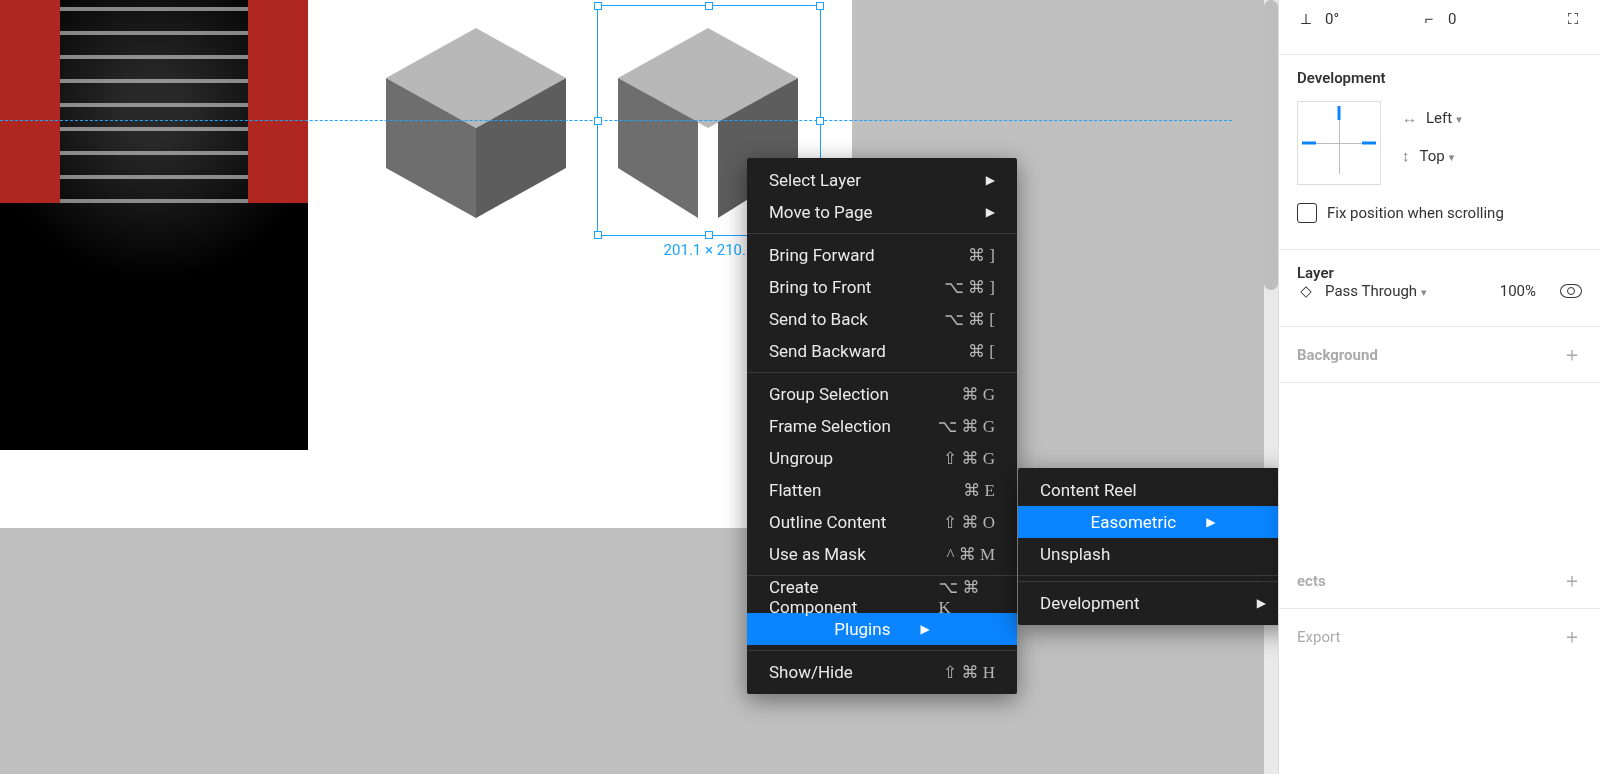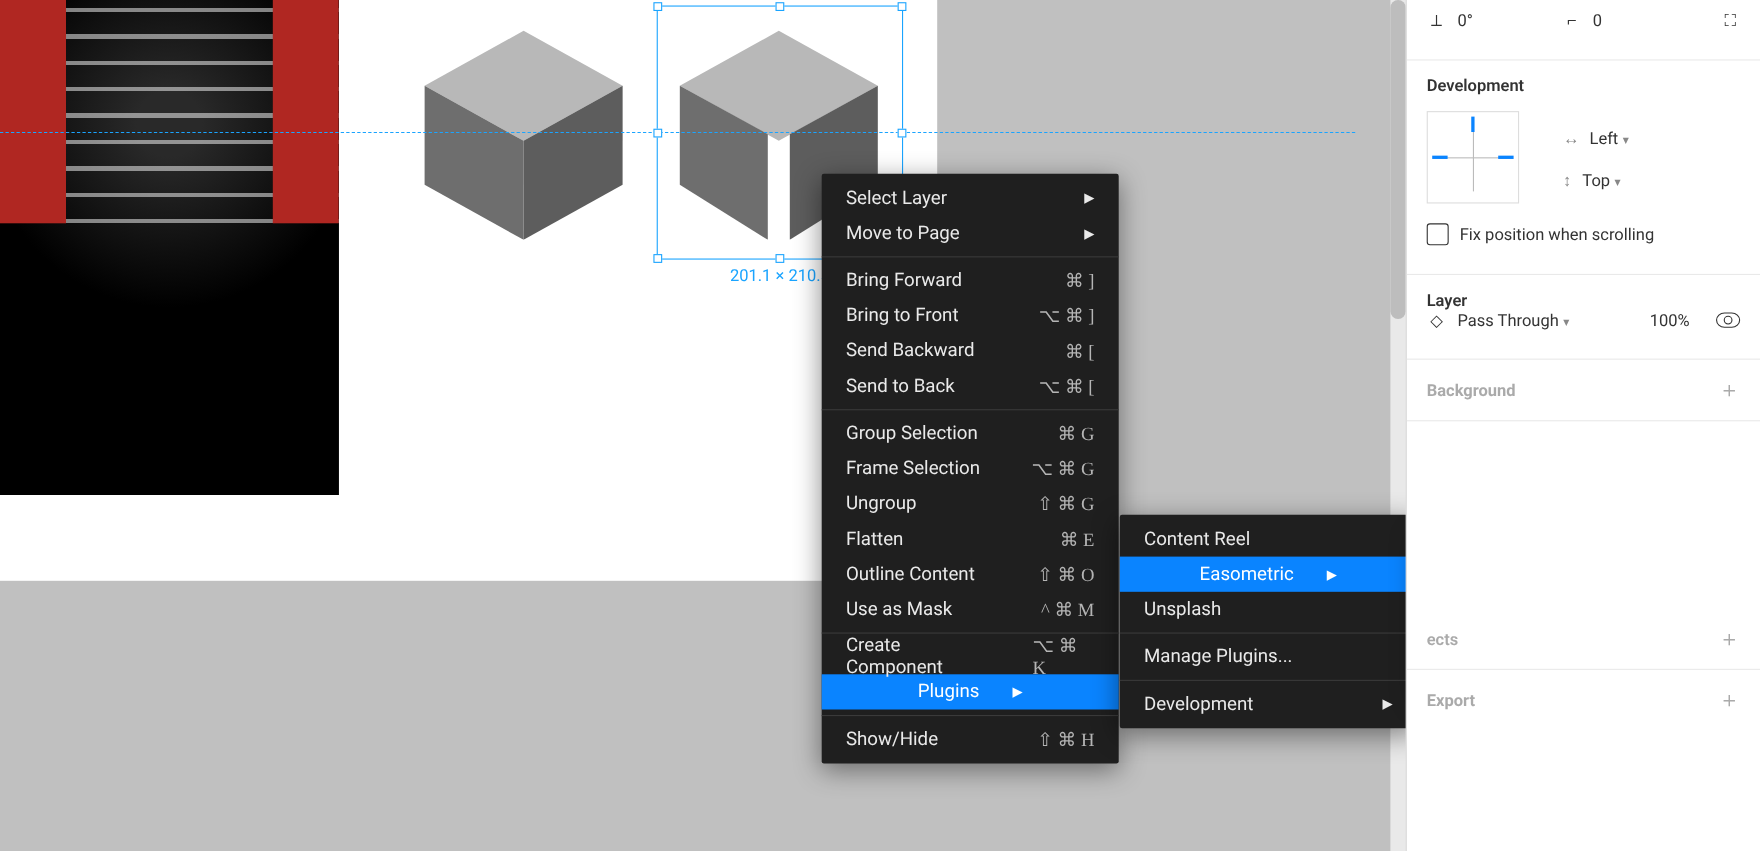--- a/index.html
+++ b/index.html
@@ -102,27 +102,27 @@
   <div class="sep"></div>
   <div class="row">
       <span>Bring Forward</span>
       <span class="short">⌘ ]</span>
     </div>
   <div class="row">
       <span>Bring to Front</span>
       <span class="short">⌥ ⌘ ]</span>
     </div>
   <div class="row">
+      <span>Send to Back</span>
+      <span class="short">⌥ ⌘ [</span>
+    </div>
+  <div class="row">
       <span>Send Backward</span>
       <span class="short">⌘ [</span>
     </div>
-  <div class="row">
-      <span>Send to Back</span>
-      <span class="short">⌥ ⌘ [</span>
-    </div>
   <div class="sep"></div>
   <div class="row">
       <span>Group Selection</span>
       <span class="short">⌘ G</span>
     </div>
   <div class="row">
       <span>Frame Selection</span>
       <span class="short">⌥ ⌘ G</span>
     </div>
   <div class="row">
@@ -164,24 +164,20 @@
     </div>
   <div class="row hl">
       <span>Easometric</span>
       <span class="arrow">▶</span>
     </div>
   <div class="row">
       <span>Unsplash</span>
       <span></span>
     </div>
   <div class="sep"></div>
-  <div class="row">
-      <span>Manage Plugins...</span>
-      <span></span>
-    </div>
   <div class="sep"></div>
   <div class="row">
       <span>Development</span>
       <span class="arrow">▶</span>
     </div>
 </div>
 
 <div class="ctx" style="left:1289px; top:480px; width:270px">
   <div class="row hl">
       <span>Left</span>
@@ -207,21 +203,21 @@
     <div class="row">
       <span class="icon">⟂</span>
       <span style="width:85px">0°</span>
       <span class="icon">⌐</span>
       <span style="width:85px">0</span>
       <span class="icon" style="margin-left:auto">⛶</span>
     </div>
   </div>
   <div class="sec">
     <div style="font-weight:600;margin-bottom:14px">Development</div>
-    <div style="display:flex;gap:40px;align-items:flex-end;margin-bottom:18px">
+    <div style="display:flex;gap:21px;align-items:center;margin-bottom:18px">
       <div class="constraints-box">
         <div class="cross-h"></div>
           <div class="cross-v"></div>
         <div class="pin-t"></div>
           <div class="pin-l"></div>
           <div class="pin-r"></div>
       </div>
       <div>
         <div class="row" style="margin-bottom:20px">
             <span class="arrow-h"></span>
@@ -250,16 +246,16 @@
   <div class="sec" style="display:flex;justify-content:space-between;align-items:center">
     <span class="muted" style="font-weight:700">Background</span>
     <span class="plus">＋</span>
   </div>
   <div style="height:170px"></div>
   <div class="sec" style="display:flex;justify-content:space-between;align-items:center">
     <span class="muted" style="font-weight:600">ects</span>
     <span class="plus">＋</span>
   </div>
   <div class="sec" style="display:flex;justify-content:space-between;align-items:center;border-bottom:none">
-    <span class="muted" style="font-weight:700">Export</span>
+    <span class="muted" style="font-weight:400">Export</span>
     <span class="plus">＋</span>
   </div>
 </div>
 
 </body></html>

